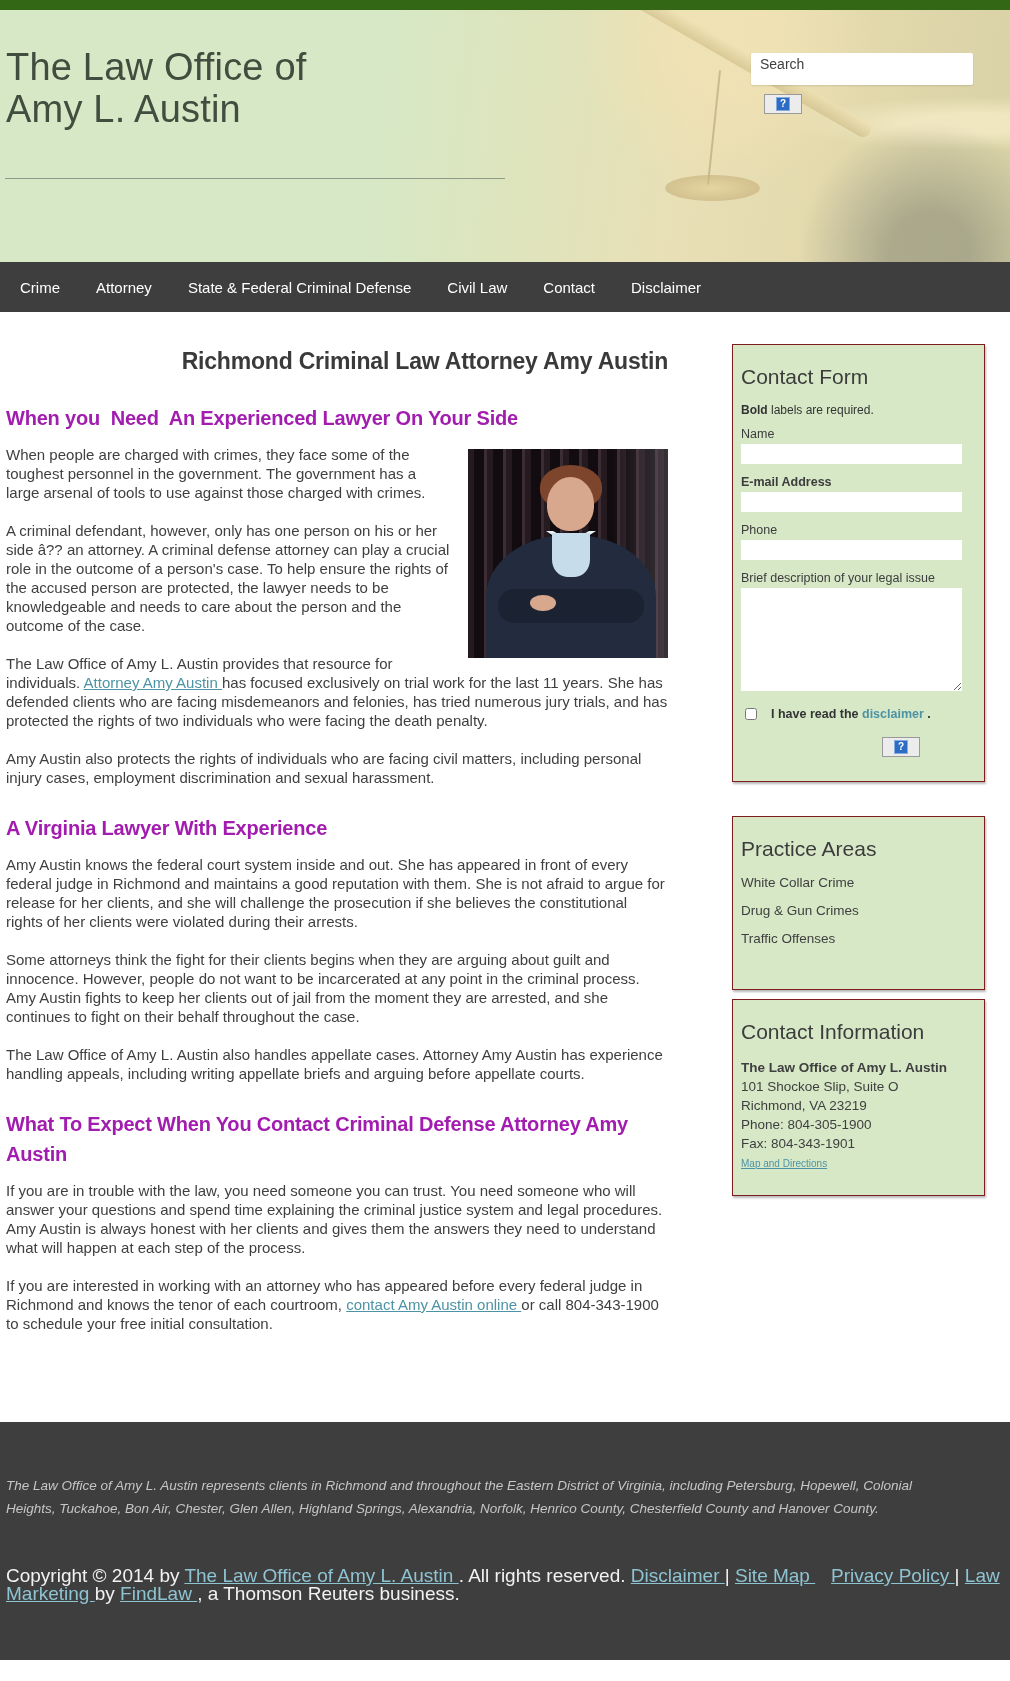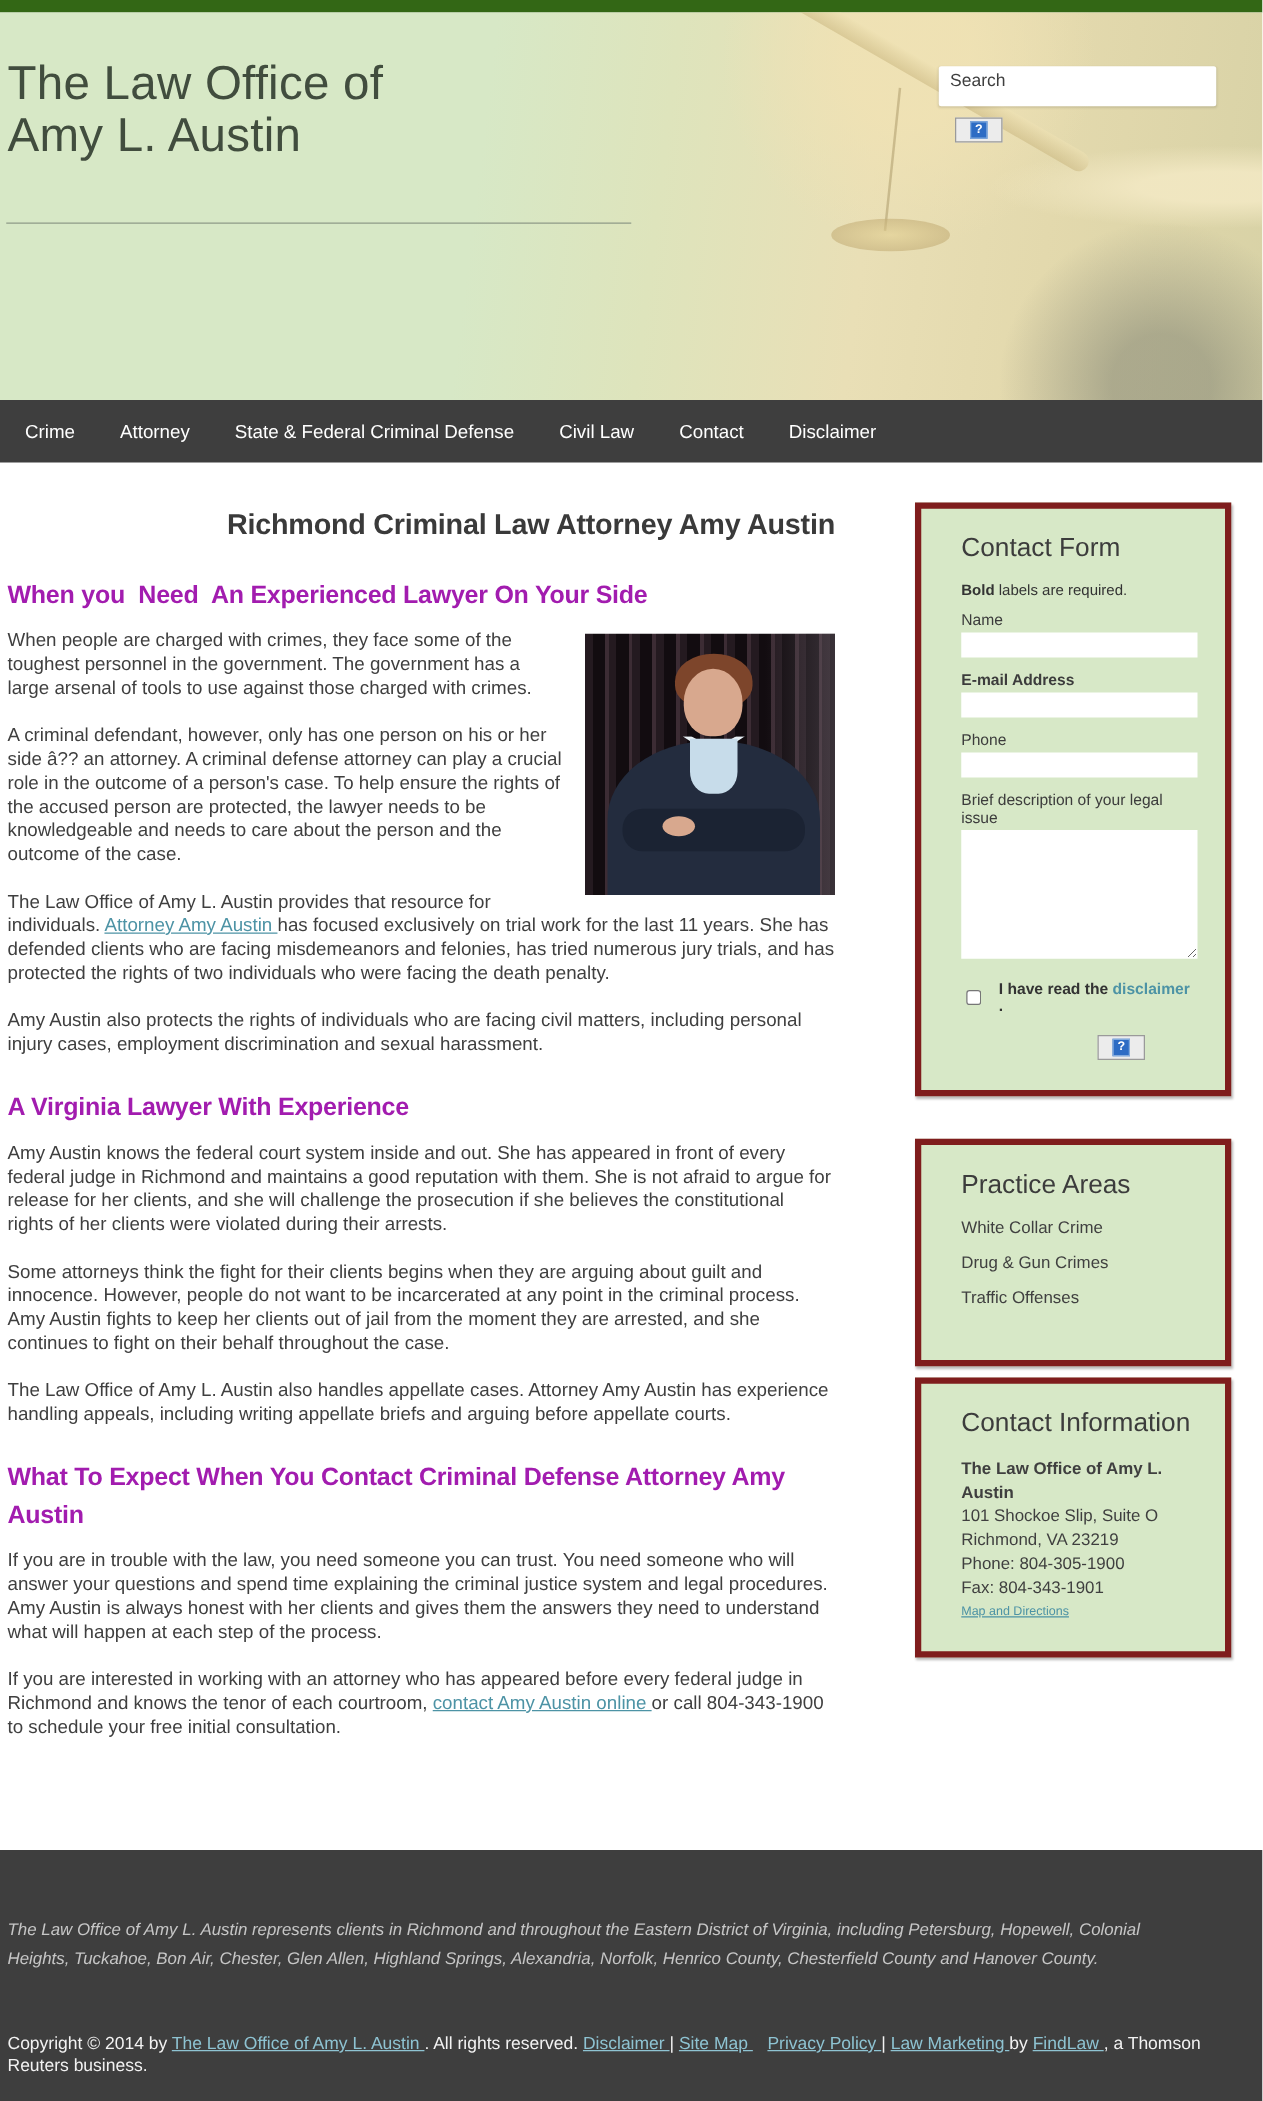--- a/index.html
+++ b/index.html
@@ -9,21 +9,21 @@
     font-family: "Liberation Sans", sans-serif;
     color: #3f3f3f;
     margin: 0 auto;
     position: relative;
   }
   .topbar { height: 10px; background: #336715; }
 
   
   header {
     position: relative;
-    height: 310px;
+    height: 252px;
     background:
       radial-gradient(circle at 92% 96%, rgba(110,115,105,.45) 0 40px, transparent 130px),
       radial-gradient(circle at 72% 12%, rgba(240,226,180,.85) 0 50px, transparent 150px),
       radial-gradient(ellipse at 97% 45%, rgba(242,232,195,.9) 0 70px, transparent 190px),
       linear-gradient(97deg, #d7e8c6 0%, #d7e8c6 38%, #dee4bc 52%, #e9dfb6 68%, #e3d9ad 82%, #d8d2a6 100%);
     overflow: hidden;
   }
   .scale-beam {
     position:absolute; top:40px; right:120px; width:300px; height:16px;
     background: linear-gradient(#efe2b4, #c9b67f);
@@ -91,23 +91,23 @@
   .ap-hair { position:absolute; left:72px; top:16px; width:62px; height:44px; background:#7d452b; border-radius:50% 50% 42% 42%; }
   .ap-face { position:absolute; left:79px; top:28px; width:47px; height:54px; background:#d8a88e; border-radius:50% 50% 46% 46%; }
   .ap-suit { position:absolute; left:18px; top:86px; width:170px; height:130px; background:#232c3e; border-radius:48% 48% 0 0; }
   .ap-shirt { position:absolute; left:84px; top:84px; width:38px; height:44px; background:#c7dcea; border-radius:0 0 40% 40%; }
   .ap-collar { position:absolute; left:78px; top:82px; width:50px; height:16px; background:#e8f1f6; clip-path:polygon(0 0,50% 100%,100% 0,86% 0,50% 62%,14% 0); }
   .ap-arms { position:absolute; left:30px; top:140px; width:146px; height:34px; background:#1b2333; border-radius:16px; }
   .ap-hand { position:absolute; left:62px; top:146px; width:26px; height:16px; background:#d8a88e; border-radius:50%; }
 
   
   .box {
-    background:#d7e8c7; border:5px solid #7f1d1d;
+    background:#d7e8c7; border:1px solid #7f1d1d;
     box-shadow:1px 2px 2px rgba(0,0,0,.28);
-    padding:20px 22px 24px 32px; margin-bottom:34px;
+    padding:20px 22px 24px 8px; margin-bottom:34px;
   }
   .box h3 { font-size:21px; font-weight:normal; color:#3c3c3c; margin-bottom:14px; }
   .box.practice { margin-bottom:9px; padding-bottom:30px; }
   .side-item { font-size:13.5px; color:#404040; margin-bottom:13px; cursor:pointer; }
 
   .req-note { font-size:12px; color:#333; margin-bottom:10px; }
   .f-label { font-size:12.5px; color:#3c3c3c; margin:6px 0 3px 0; }
   .f-label.bold { font-weight:bold; }
   .f-input {
     width:100%; height:20px; border:0; background:#ffffff;
@@ -123,21 +123,21 @@
   .disc-row a { color:#4d93a5; font-weight:bold; }
   .submit-row { display:flex; justify-content:flex-end; margin-top:16px; padding-right:42px; }
 
   .ci-line { font-size:13.5px; line-height:19px; color:#3f3f3f; }
   .ci-line.bold { font-weight:bold; }
   .ci-map { display:inline-block; margin-top:0; font-size:10px; }
 
   
   footer { position:relative; background:#3e3e3e; height:238px; padding:52px 6px 0 6px; color:#c9c9c9; }
   .service-area { font-style:italic; font-size:13.5px; line-height:23px; color:#c6c6c6; max-width:930px; }
-  .copyright { margin-top:47px; font-size:14px; line-height:18px; color:#f2f2f2; }
+  .copyright { margin-top:47px; font-size:19px; line-height:18px; color:#f2f2f2; }
   .copyright a { color:#8ec3d2; text-decoration:underline; cursor:pointer; }
 </style>
 </head>
 <body>
 
 <div class="topbar"></div>
 
 <header>
   <div class="scale-beam"></div>
   <div class="scale-chain"></div>

